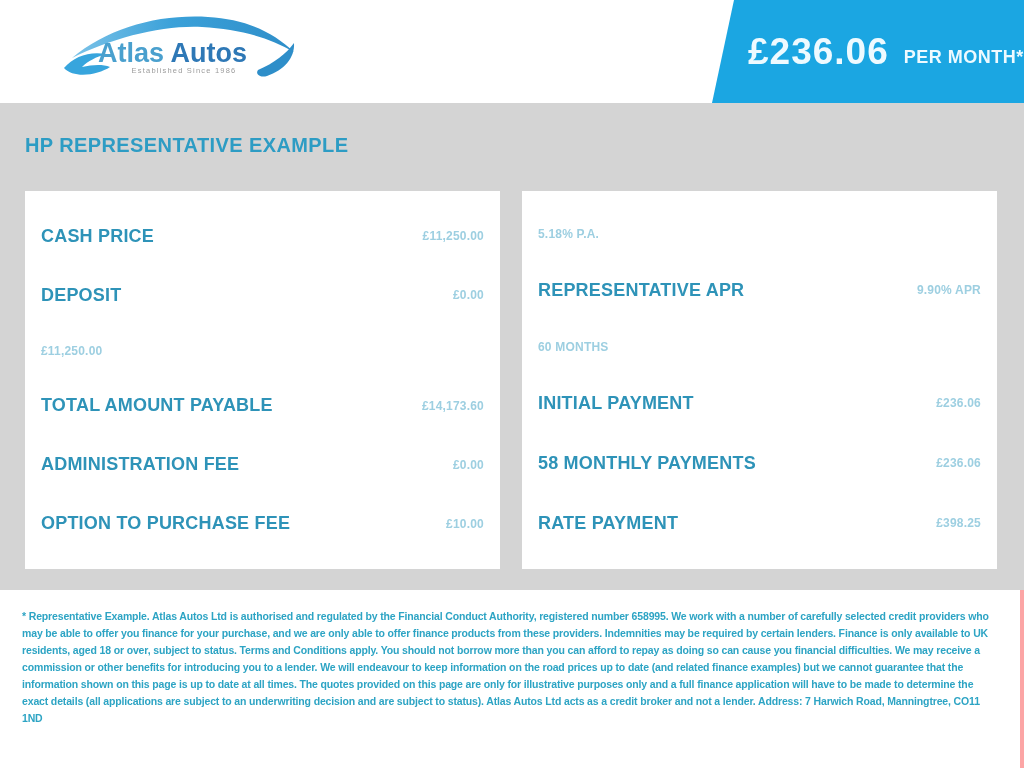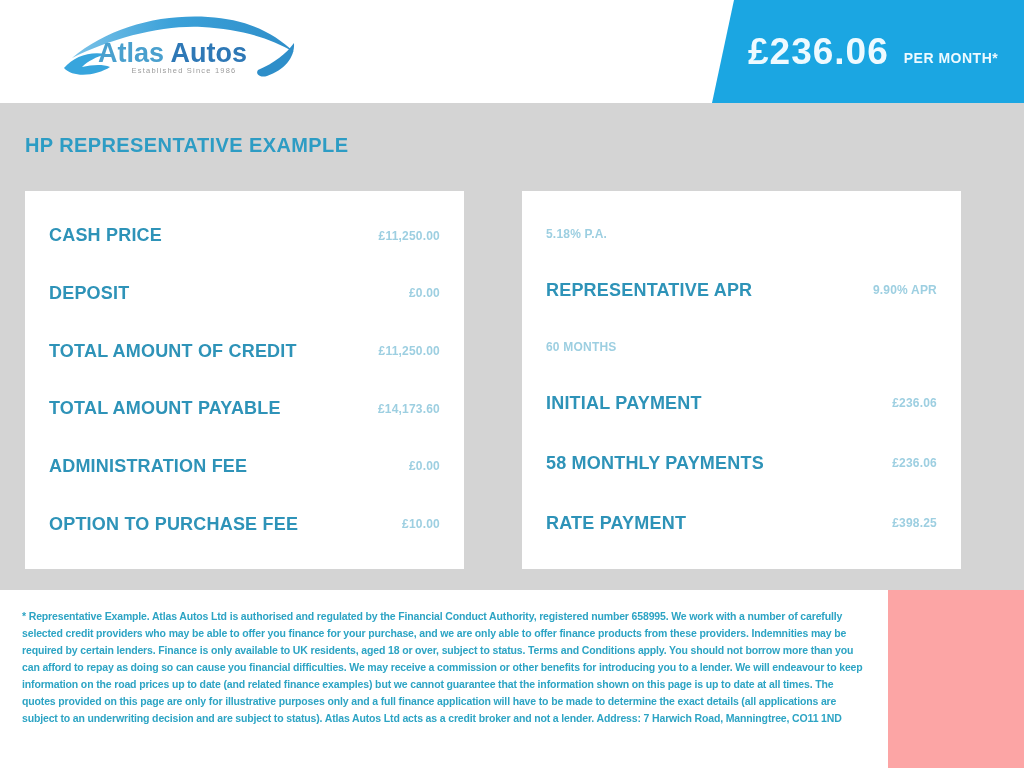--- a/index.html
+++ b/index.html
@@ -15,52 +15,52 @@
     position:absolute; top:0; right:0; width:320px; height:103px;
     background:var(--banner-blue, #1ba6e2);
     clip-path:polygon(30px 0, 100% 0, 100% 100%, 8px 100%);
     display:flex; align-items:center;
   }
   .banner-amount {
     margin-left:44px; font-size:37px; font-weight:bold; letter-spacing:1px;
     color:#eefaff;
   }
   .banner-period {
-    margin-left:15px; margin-top:12px; font-size:14px; font-weight:bold;
+    margin-left:15px; margin-top:12px; font-size:18px; font-weight:bold;
     letter-spacing:0.5px; color:#eefaff;
   }
   
   .content {
     position:absolute; top:103px; left:0; width:1024px; height:487px;
     background:var(--background-gray, #d4d4d4);
   }
   .heading {
     position:absolute; top:31px; left:25px;
     font-size:20px; font-weight:bold; letter-spacing:0.4px;
     color:var(--heading-blue, #2d9cc4);
   }
   .panel {
-    position:absolute; top:88px; width:439px; height:378px; background:#ffffff;
+    position:absolute; top:88px; width:475px; height:378px; background:#ffffff;
     display:flex; flex-direction:column; justify-content:space-around;
-    padding:16px 24px;
+    padding:16px 16px;
   }
   .panel-left  { left:25px; }
   .panel-right { left:522px; }
   .finance-row { display:flex; justify-content:space-between; align-items:center; }
   .finance-label {
     font-size:18px; font-weight:bold; letter-spacing:0.2px;
     color:var(--label-blue, #2e93b8);
   }
   .finance-value {
     font-size:12px; font-weight:bold; letter-spacing:0.2px;
     color:var(--value-blue, #9dcfe1);
   }
   
   .footer {
-    position:absolute; top:590px; left:0; width:888px; height:178px; background:#fff;
+    position:absolute; top:590px; left:0; width:1020px; height:178px; background:#fff;
     padding:18px 22px 0 22px;
   }
   .disclaimer {
     font-size:10.5px; font-weight:bold; line-height:17px; letter-spacing:-0.15px;
     color:var(--footer-text, #2da4c4); text-align:left;
   }
 </style>
 </head>
 <body>
 
@@ -106,21 +106,20 @@
     <div class="panel panel-left">
       <div class="finance-row">
         <span class="finance-label">CASH PRICE</span>
         <span class="finance-value">£11,250.00</span>
       </div>
       <div class="finance-row">
         <span class="finance-label">DEPOSIT</span>
         <span class="finance-value">£0.00</span>
       </div>
       <div class="finance-row">
-        <span class="finance-label">TOTAL AMOUNT OF CREDIT</span>
         <span class="finance-value">£11,250.00</span>
       </div>
       <div class="finance-row">
         <span class="finance-label">TOTAL AMOUNT PAYABLE</span>
         <span class="finance-value">£14,173.60</span>
       </div>
       <div class="finance-row">
         <span class="finance-label">ADMINISTRATION FEE</span>
         <span class="finance-value">£0.00</span>
       </div>

